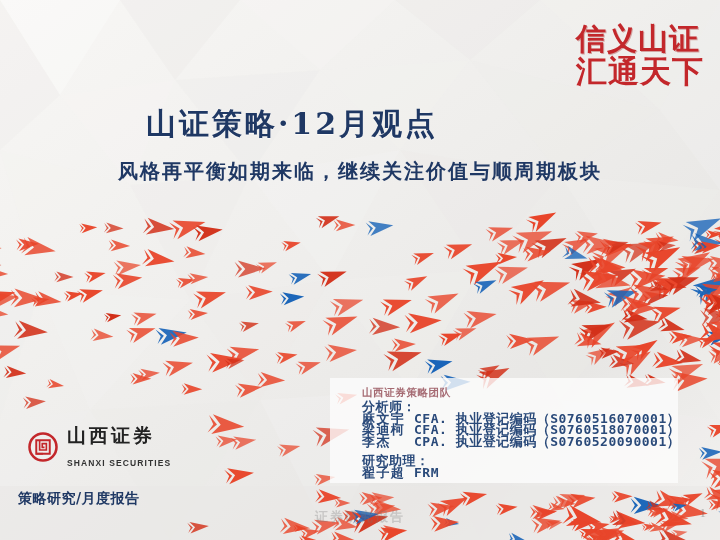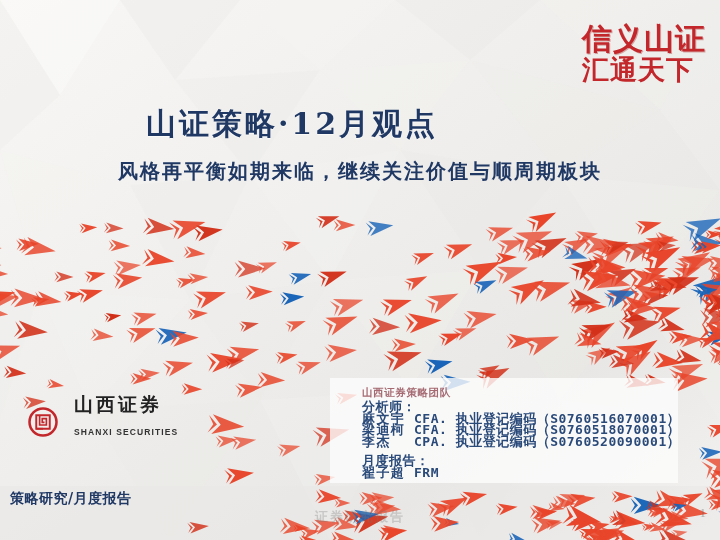--- a/index.html
+++ b/index.html
@@ -27,21 +27,21 @@
   }
   .brand .l1 {
     font-family:"DejaVu Serif", serif;
     font-size:30px; font-weight:bold; letter-spacing:1px;
     color:#c3272b;
     text-shadow:1px 1px 0 rgba(160,30,30,.35);
     display:block;
   }
   .brand .l2 {
     font-family:"DejaVu Serif", serif;
-    font-size:27px; font-weight:bold; letter-spacing:1px;
+    font-size:31px; font-weight:bold; letter-spacing:1px;
     color:#c3272b;
     display:block; margin-top:2px; margin-right:2px;
   }
 
   
   .title {
     position:absolute; top:104px; left:0; width:584px;
     text-align:center;
     font-family:"DejaVu Serif", serif;
     font-size:30px; font-weight:bold;
@@ -57,39 +57,39 @@
     color:#1f3864;
     letter-spacing:2px;
   }
 
   
   .arrows { position:absolute; inset:0; pointer-events:none; }
   .arrows svg { width:100%; height:100%; display:block; }
 
   
   .logo-wrap {
-    position:absolute; left:28px; top:395px;
-    display:flex; align-items:flex-end; gap:16px;
+    position:absolute; left:28px; top:426px;
+    display:flex; align-items:center; gap:9px;
   }
   .logo-mark { width:30px; height:30px; flex:0 0 30px; }
   .logo-text { line-height:1; }
   .logo-cn {
     font-family:"DejaVu Serif", serif;
     font-size:19px; font-weight:bold; color:#222;
     letter-spacing:3px; display:block;
   }
   .logo-en {
     font-family:"Liberation Sans", sans-serif;
     font-size:8.5px; font-weight:bold; color:#333;
     letter-spacing:1.1px; display:block; margin-top:14px;
   }
 
   
   .doc-type {
-    position:absolute; left:10px; top:490px;
+    position:absolute; left:18px; top:490px;
     font-family:"DejaVu Serif", serif;
     font-size:14px; font-weight:bold;
     color:#1f3864; letter-spacing:.5px;
   }
 
   
   .info-panel {
     position:absolute; left:330px; top:378px;
     width:348px; height:105px;
     background:rgba(252,252,252,.80);
@@ -497,21 +497,21 @@
     <div class="info-line">
       <span class="nm">麻文宇</span><span>CFA.</span> <span>执业登记编码（S0760516070001）</span>
     </div>
     <div class="info-line">
       <span class="nm">梁迪柯</span><span>CFA.</span> <span>执业登记编码（S0760518070001）</span>
     </div>
     <div class="info-line">
       <span class="nm">李杰</span><span>CPA.</span> <span>执业登记编码（S0760520090001）</span>
     </div>
     <div class="info-gap"></div>
-    <div class="info-line">月度报告：</div>
+    <div class="info-line">研究助理：</div>
     <div class="info-line">
       <span class="nm">翟子超</span><span>FRM</span>
     </div>
   </div>
 
   <div class="watermark">证券研究报告</div>
   <div class="page-no">1</div>
 
 </div>
 

